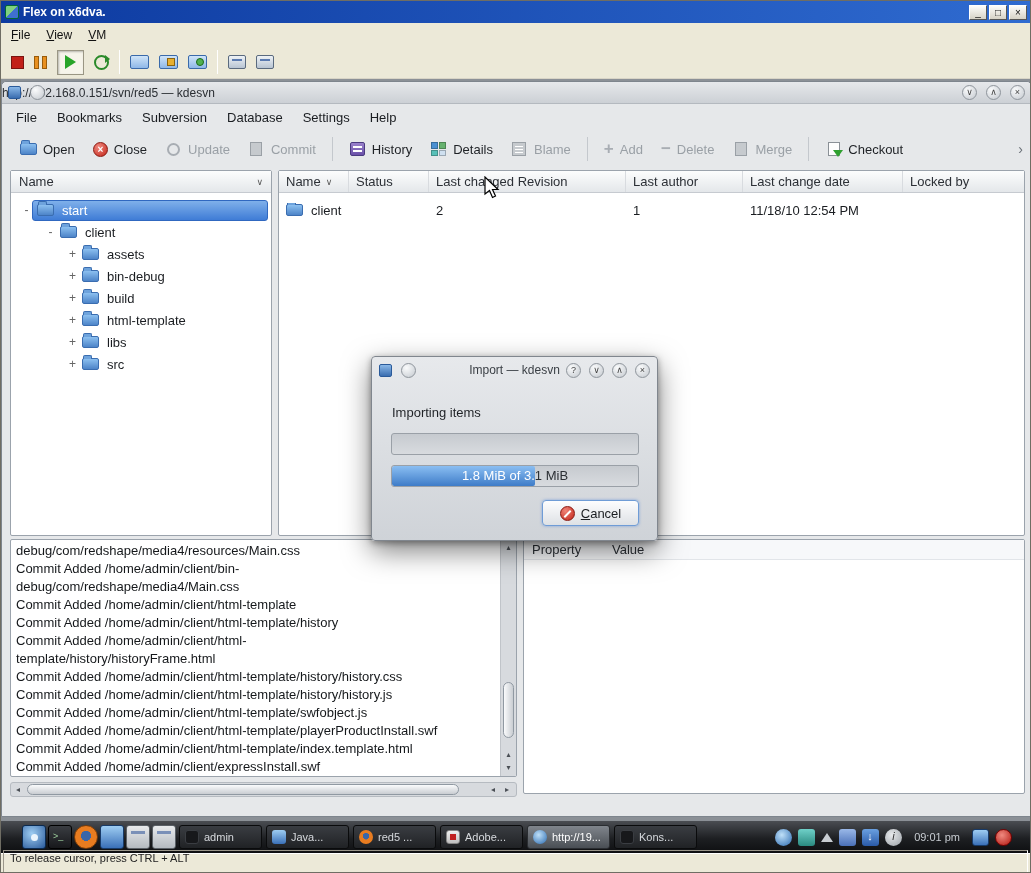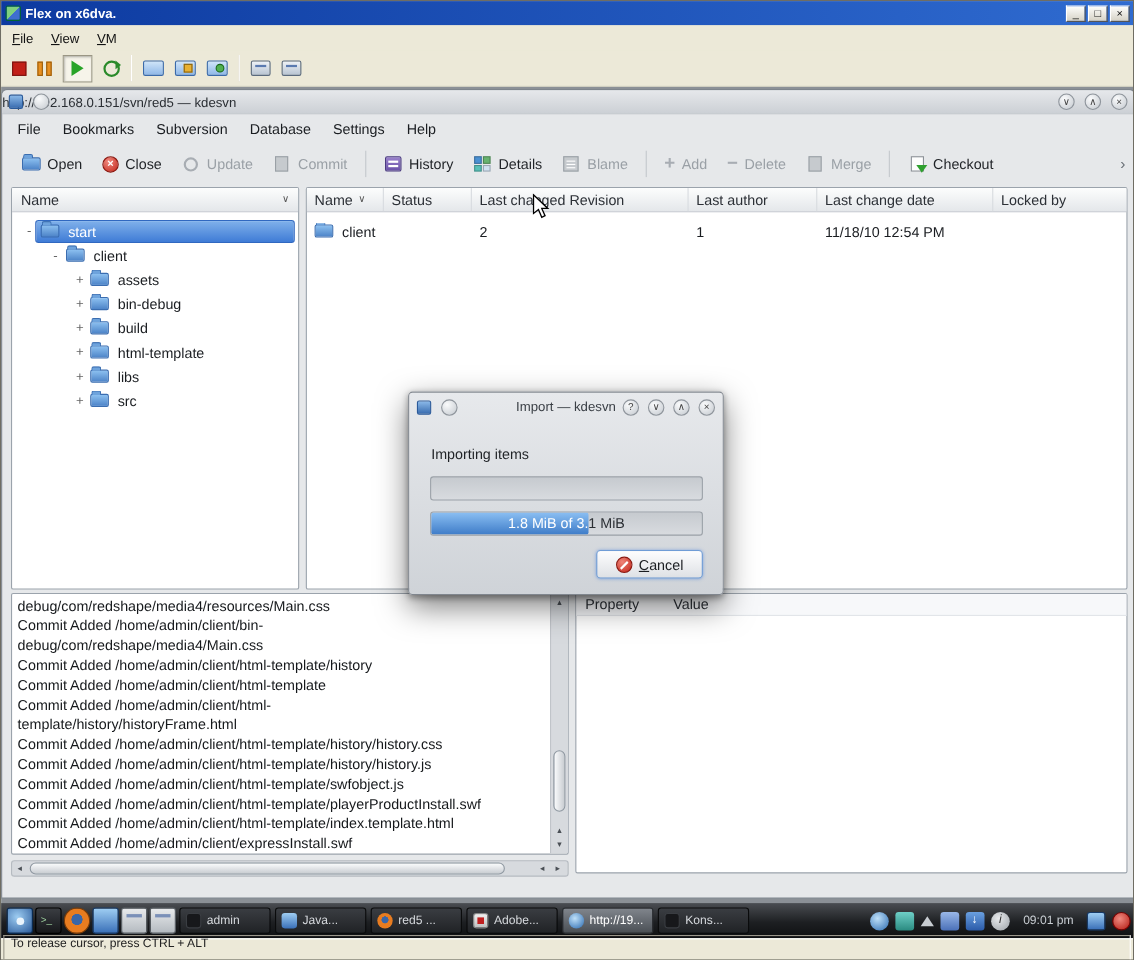--- a/index.html
+++ b/index.html
@@ -161,21 +161,21 @@
   .ic-cancel { width: 15px; height: 15px; border-radius: 50%; background: radial-gradient(circle at 35% 30%, #ef8478, #c22418);
     border: 1px solid #8a1810; position: relative; flex: none; }
   .ic-cancel::after { content: ""; position: absolute; left: 2px; top: 6px; width: 9px; height: 2px;
     background: #fff; transform: rotate(-45deg); }
 
   
   .cursor { position: absolute; left: 483px; top: 97px; z-index: 8; }
 
   
   .taskbar { position: absolute; left: 0; right: 0; bottom: 0; height: 32px;
-    background: linear-gradient(#4a4d52, #1d1f22 55%, #0e0f11); display: flex; align-items: center; padding: 0 4px; }
+    background: linear-gradient(#4a4d52, #1d1f22 55%, #0e0f11); display: flex; align-items: center; padding: 0 20px; }
   .launcher { width: 24px; height: 24px; margin: 0 1px; border-radius: 3px; position: relative; flex: none; }
   .kmenu { background: radial-gradient(circle at 40% 35%, #9ecdf2, #2a5a9a); border: 1px solid #0a2a50; }
   .kmenu::after { content: ""; position: absolute; left: 8px; top: 8px; width: 7px; height: 7px; border-radius: 50%; background: #eaf4fc; }
   .darkapp { background: linear-gradient(#3a3d42, #17181b); border: 1px solid #000; }
   .darkapp::after { content: ">_"; position: absolute; left: 4px; top: 5px; font-size: 9px; color: #9fd29f; }
   .firefox { background: radial-gradient(circle at 50% 45%, #3a66a8 0 30%, #e87c20 32% 100%); border-radius: 50%; border: 1px solid #7a3c08; }
   .bluescreen { background: linear-gradient(#9ecdf2, #3a70b8); border: 1px solid #173a68; }
   .palewin { background: linear-gradient(#e8eaec, #b4bac0); border: 1px solid #5a6066; }
   .palewin::after { content: ""; position: absolute; left: 4px; top: 5px; right: 4px; height: 3px; background: #7a90b8; }
   .task-btn { height: 24px; width: 83px; margin: 0 2px; display: flex; align-items: center; gap: 5px; padding: 0 5px;
@@ -433,22 +433,22 @@
           <span class="list-cell c4">11/18/10 12:54 PM</span>
           <span class="list-cell c5"></span>
         </div>
       </div>
 
       <div class="panel log-panel">
         <div class="log-lines">
           <div class="log-line">debug/com/redshape/media4/resources/Main.css</div>
           <div class="log-line">Commit Added /home/admin/client/bin-</div>
           <div class="log-line">debug/com/redshape/media4/Main.css</div>
+          <div class="log-line">Commit Added /home/admin/client/html-template</div>
           <div class="log-line">Commit Added /home/admin/client/html-template/history</div>
-          <div class="log-line">Commit Added /home/admin/client/html-template</div>
           <div class="log-line">Commit Added /home/admin/client/html-</div>
           <div class="log-line">template/history/historyFrame.html</div>
           <div class="log-line">Commit Added /home/admin/client/html-template/history/history.css</div>
           <div class="log-line">Commit Added /home/admin/client/html-template/history/history.js</div>
           <div class="log-line">Commit Added /home/admin/client/html-template/swfobject.js</div>
           <div class="log-line">Commit Added /home/admin/client/html-template/playerProductInstall.swf</div>
           <div class="log-line">Commit Added /home/admin/client/html-template/index.template.html</div>
           <div class="log-line">Commit Added /home/admin/client/expressInstall.swf</div>
         </div>
         <div class="vscroll">

